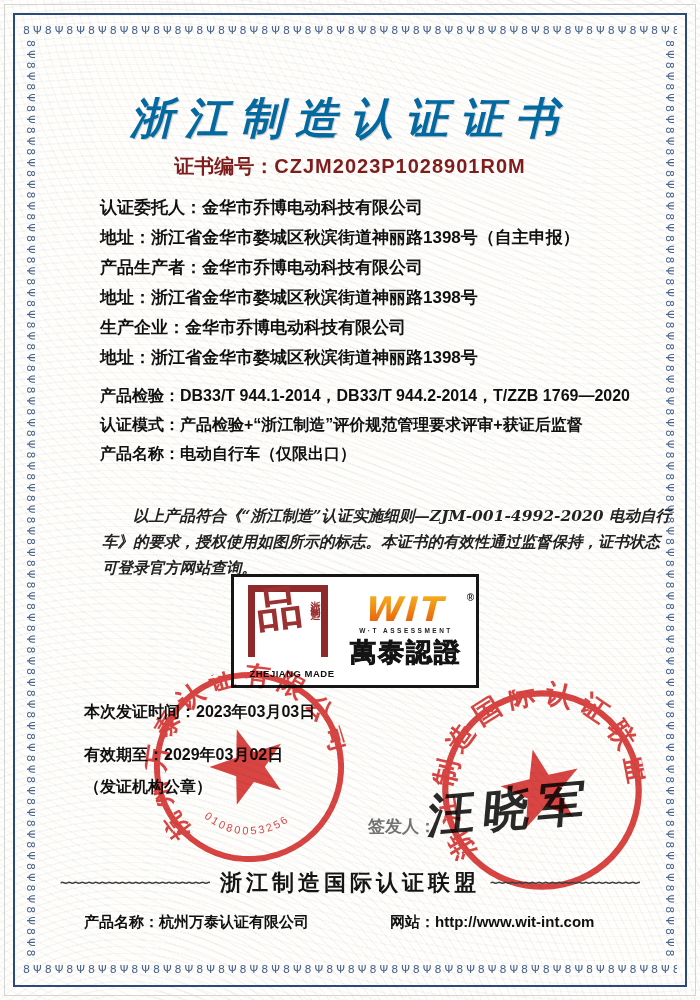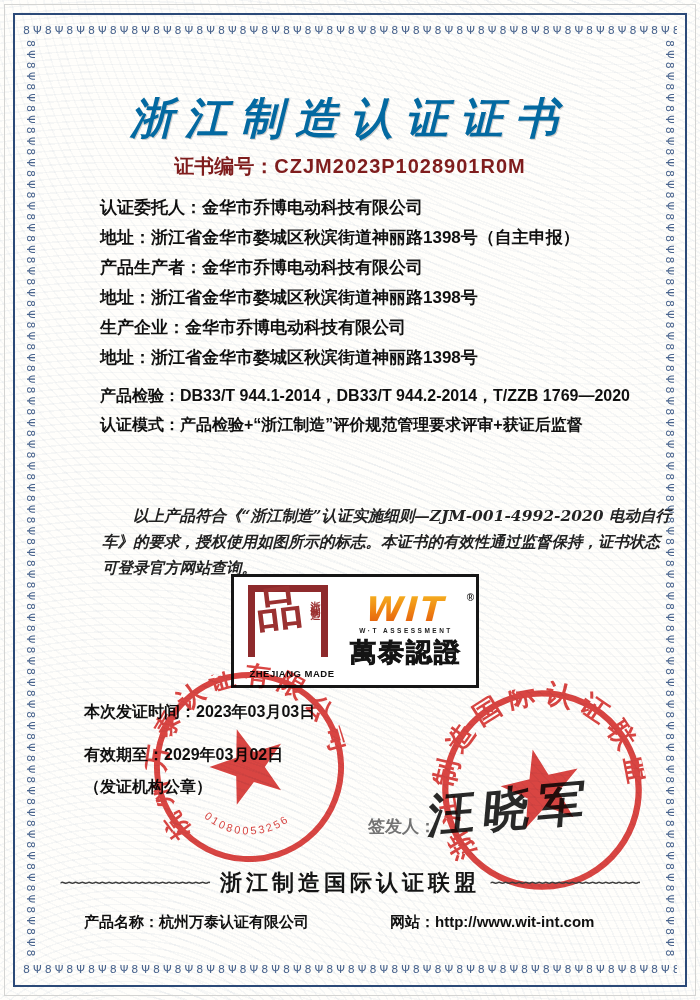--- a/index.html
+++ b/index.html
@@ -101,20 +101,21 @@
     <div class="frow"><span>地址：</span><span>浙江省金华市婺城区秋滨街道神丽路1398号（自主申报）</span></div>
     <div class="frow"><span>产品生产者：</span><span>金华市乔博电动科技有限公司</span></div>
     <div class="frow"><span>地址：</span><span>浙江省金华市婺城区秋滨街道神丽路1398号</span></div>
     <div class="frow"><span>生产企业：</span><span>金华市乔博电动科技有限公司</span></div>
     <div class="frow"><span>地址：</span><span>浙江省金华市婺城区秋滨街道神丽路1398号</span></div>
   </div>
 
   <div class="fields f2">
     <div class="frow"><span>产品检验：</span><span>DB33/T 944.1-2014，DB33/T 944.2-2014，T/ZZB 1769—2020</span></div>
     <div class="frow"><span>认证模式：</span><span>产品检验+“浙江制造”评价规范管理要求评审+获证后监督</span></div>
+    <div class="frow"><span>产品名称：</span><span>电动自行车（仅限出口）</span></div>
   </div>
 
   <div class="statement">以上产品符合《“浙江制造”认证实施细则—ZJM-001-4992-2020 电动自行车》的要求，授权使用如图所示的标志。本证书的有效性通过监督保持，证书状态可登录官方网站查询。</div>
 
   <div class="logobox">
     <div class="zjm">
       <div class="zjm-frame"></div>
       <div class="zjm-mark">品</div>
       <div class="zjm-vert">浙江制造</div>
       <div class="zjm-caption">ZHEJIANG MADE</div>

